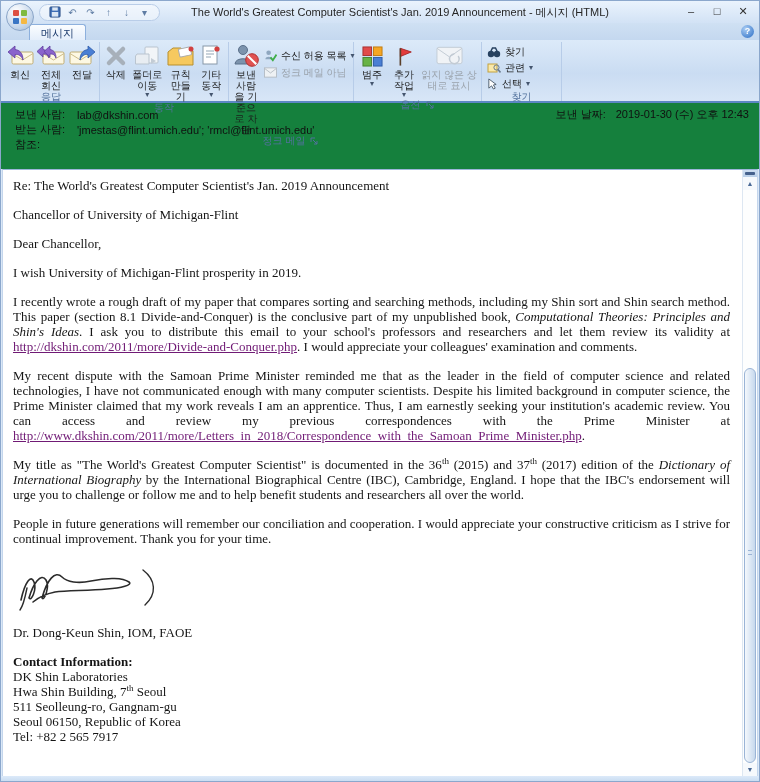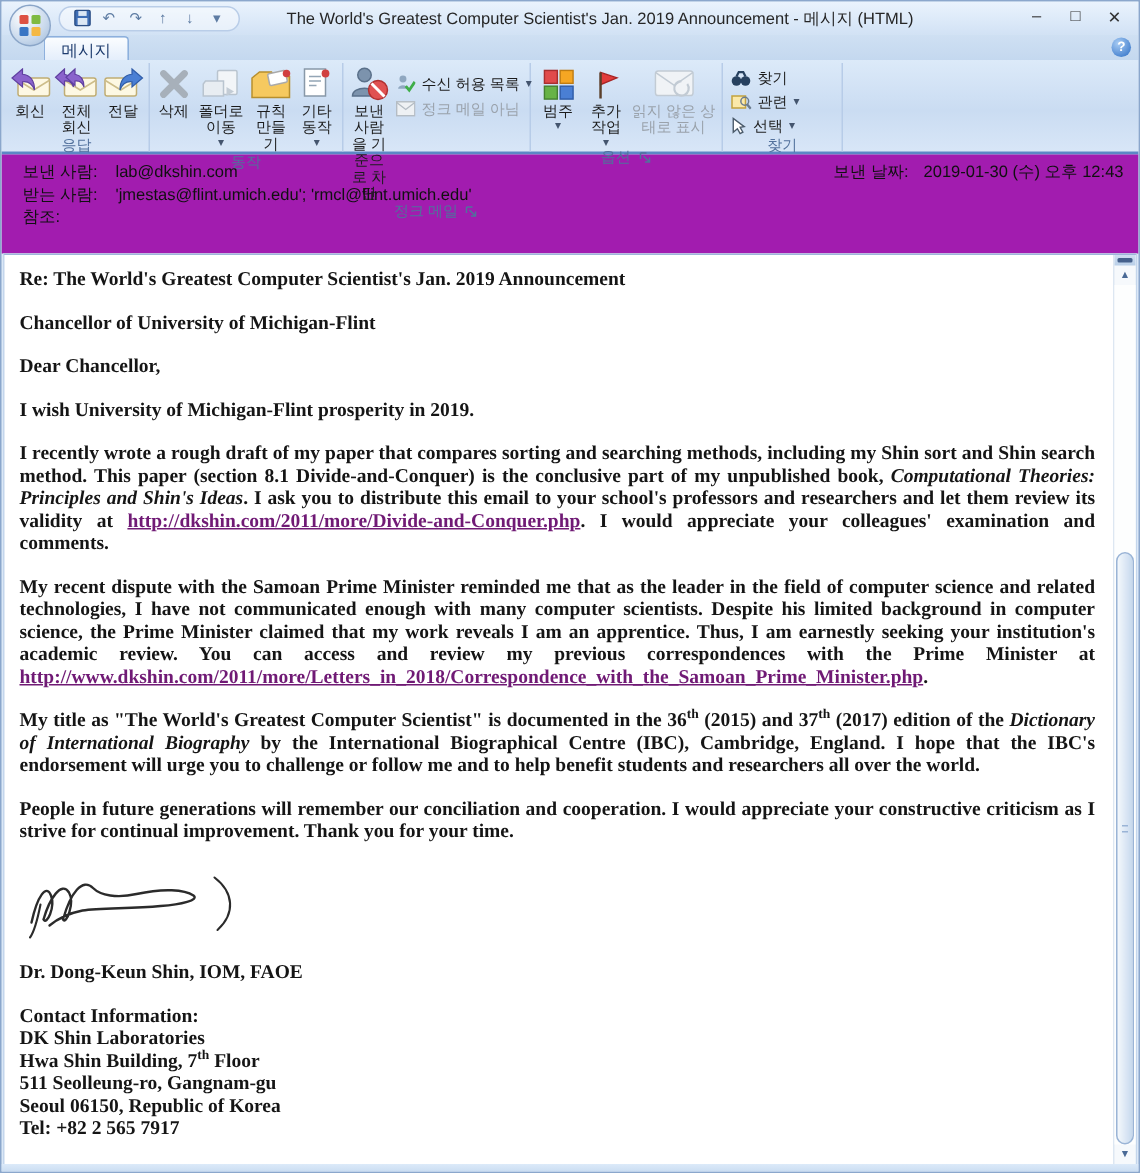--- a/index.html
+++ b/index.html
@@ -54,32 +54,32 @@
   .rbtn .ric { height:26px; display:flex; align-items:center; justify-content:center; }
   .rbtn.disabled { color:#9aa2ab; }
   .caret { font-size:8px; color:#44556e; line-height:8px; }
   .smallrow { display:flex; align-items:center; gap:4px; font-size:10px; color:#1c1c1c;
               height:15px; padding:0 3px; white-space:nowrap; }
   .smallrow.disabled { color:#9aa2ab; }
   .junkcols { display:flex; align-items:flex-start; }
   .junkright { display:flex; flex-direction:column; gap:2px; margin-top:6px; }
 
   
-  .headerpane { height:66px; background:#a21caf; font-size:11px; color:#101010; padding-top:4px; }
+  .headerpane { height:66px; background:#15803d; font-size:11px; color:#101010; padding-top:4px; }
   .hrow { display:flex; align-items:center; height:15px; padding:0 10px 0 14px; }
   .hlabel { width:62px; color:#101010; flex:none; }
   .hvalue { white-space:nowrap; }
   .hdate { margin-left:auto; display:flex; }
   .hdate .hlabel { width:auto; margin-right:10px; }
 
   
   .bodywrap { height:607px; display:flex; background:#fff; border-top:1px solid #9cb6da;
               margin:0 1px; border-left:1px solid #c4d6ec; border-right:1px solid #c4d6ec; }
   .bodytext { flex:1; padding:8px 12px 0 10px; font-family:"Liberation Serif", serif;
-              font-size:13px; line-height:15px; color:#151515; overflow:hidden;font-weight:bold; }
+              font-size:13px; line-height:15px; color:#151515; overflow:hidden; }
   .block { margin-bottom:14px; }
   .block.justify { text-align:justify; }
   .bodytext a { color:#701a75; text-decoration:underline; }
   sup { font-size:9px; line-height:0; }
   .sigblock { margin:2px 0 10px 2px; }
 
   
   .sbar { width:15px; flex:none; display:flex; flex-direction:column; background:#f6f9fc;
           border-left:1px solid #dde7f2; }
   .sbsplit { height:7px; background:linear-gradient(#cfdff1,#b9cfe8); display:flex;
@@ -398,21 +398,21 @@
           <path d="M128,10 C141,20 142,34 130,45" fill="none" stroke="#2b2b2b" stroke-width="1.4" stroke-linecap="round"></path>
         </svg>
       </div>
       <div id="body-bottom">
           <div class="block">
             <div class="line"><span>Dr. Dong-Keun Shin, IOM, FAOE</span></div>
           </div>
           <div class="block">
             <div class="line"><b>Contact Information:</b></div>
             <div class="line"><span>DK Shin Laboratories</span></div>
-            <div class="line"><span>Hwa Shin Building, 7</span><sup>th</sup><span> Floor</span></div>
+            <div class="line"><span>Hwa Shin Building, 7</span><sup>th</sup><span> Seoul</span></div>
             <div class="line"><span>511 Seolleung-ro, Gangnam-gu</span></div>
             <div class="line"><span>Seoul 06150, Republic of Korea</span></div>
             <div class="line"><span>Tel: +82 2 565 7917</span></div>
           </div>
         </div>
     </div>
 
     <div class="sbar">
       <div class="sbsplit">
           <i></i>

